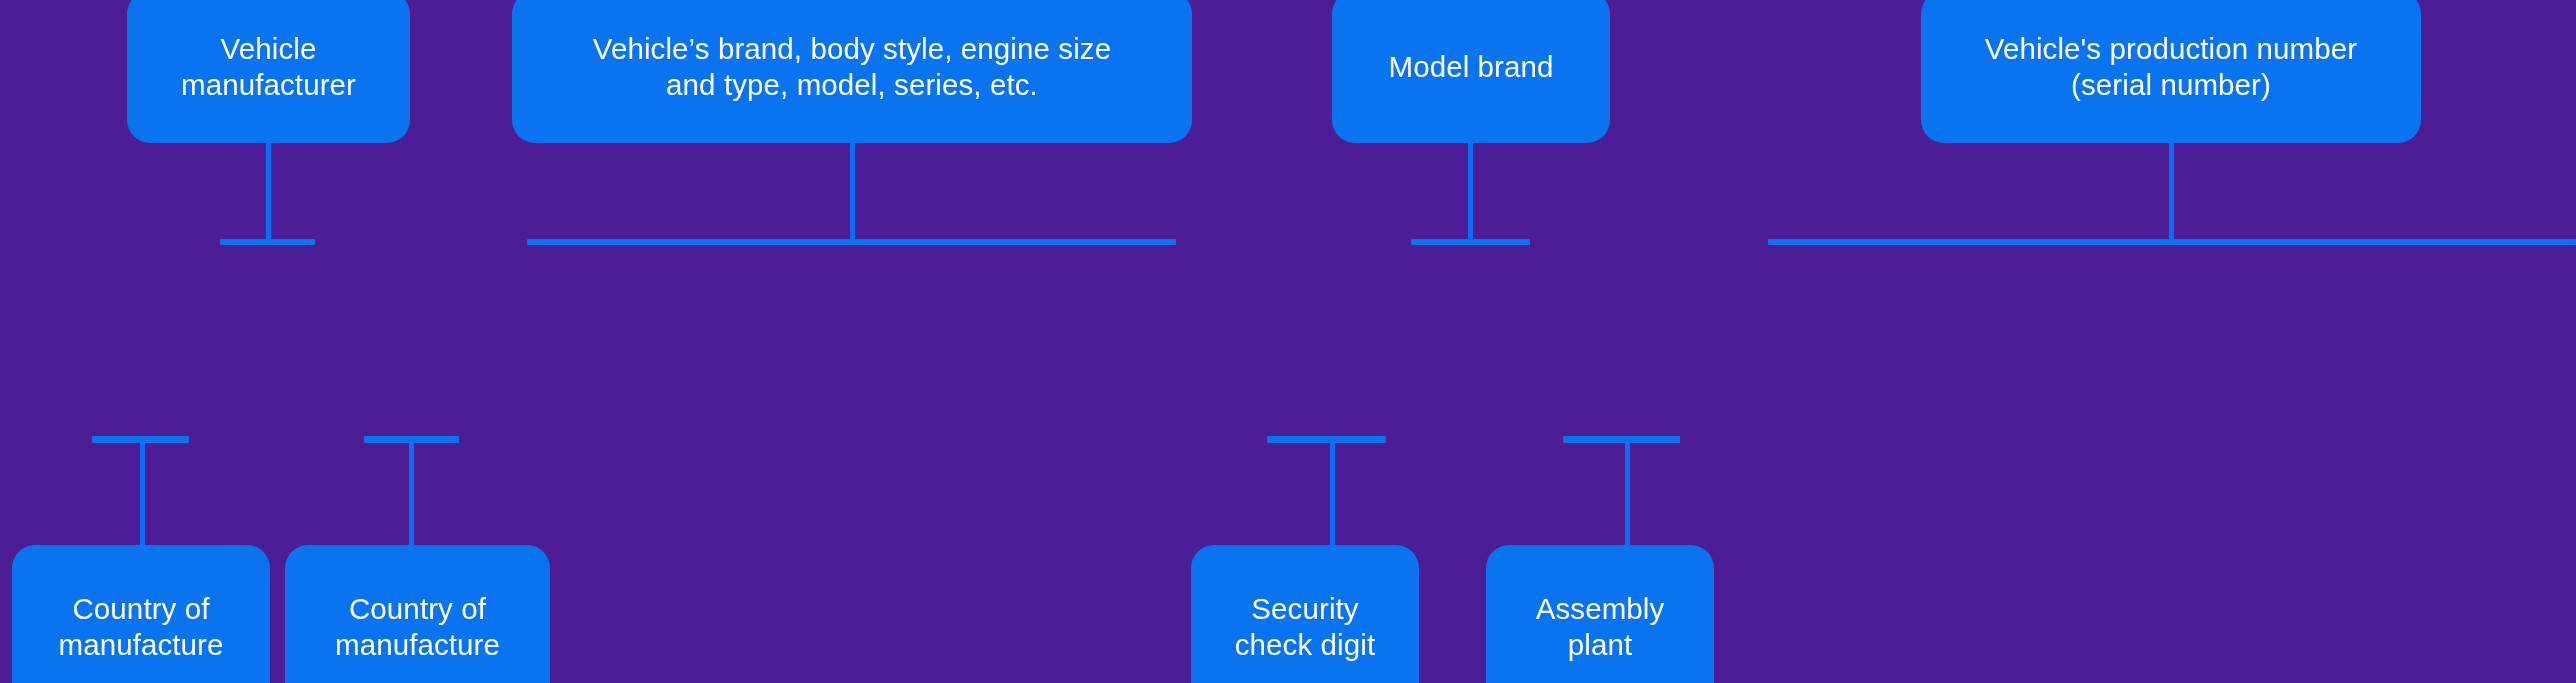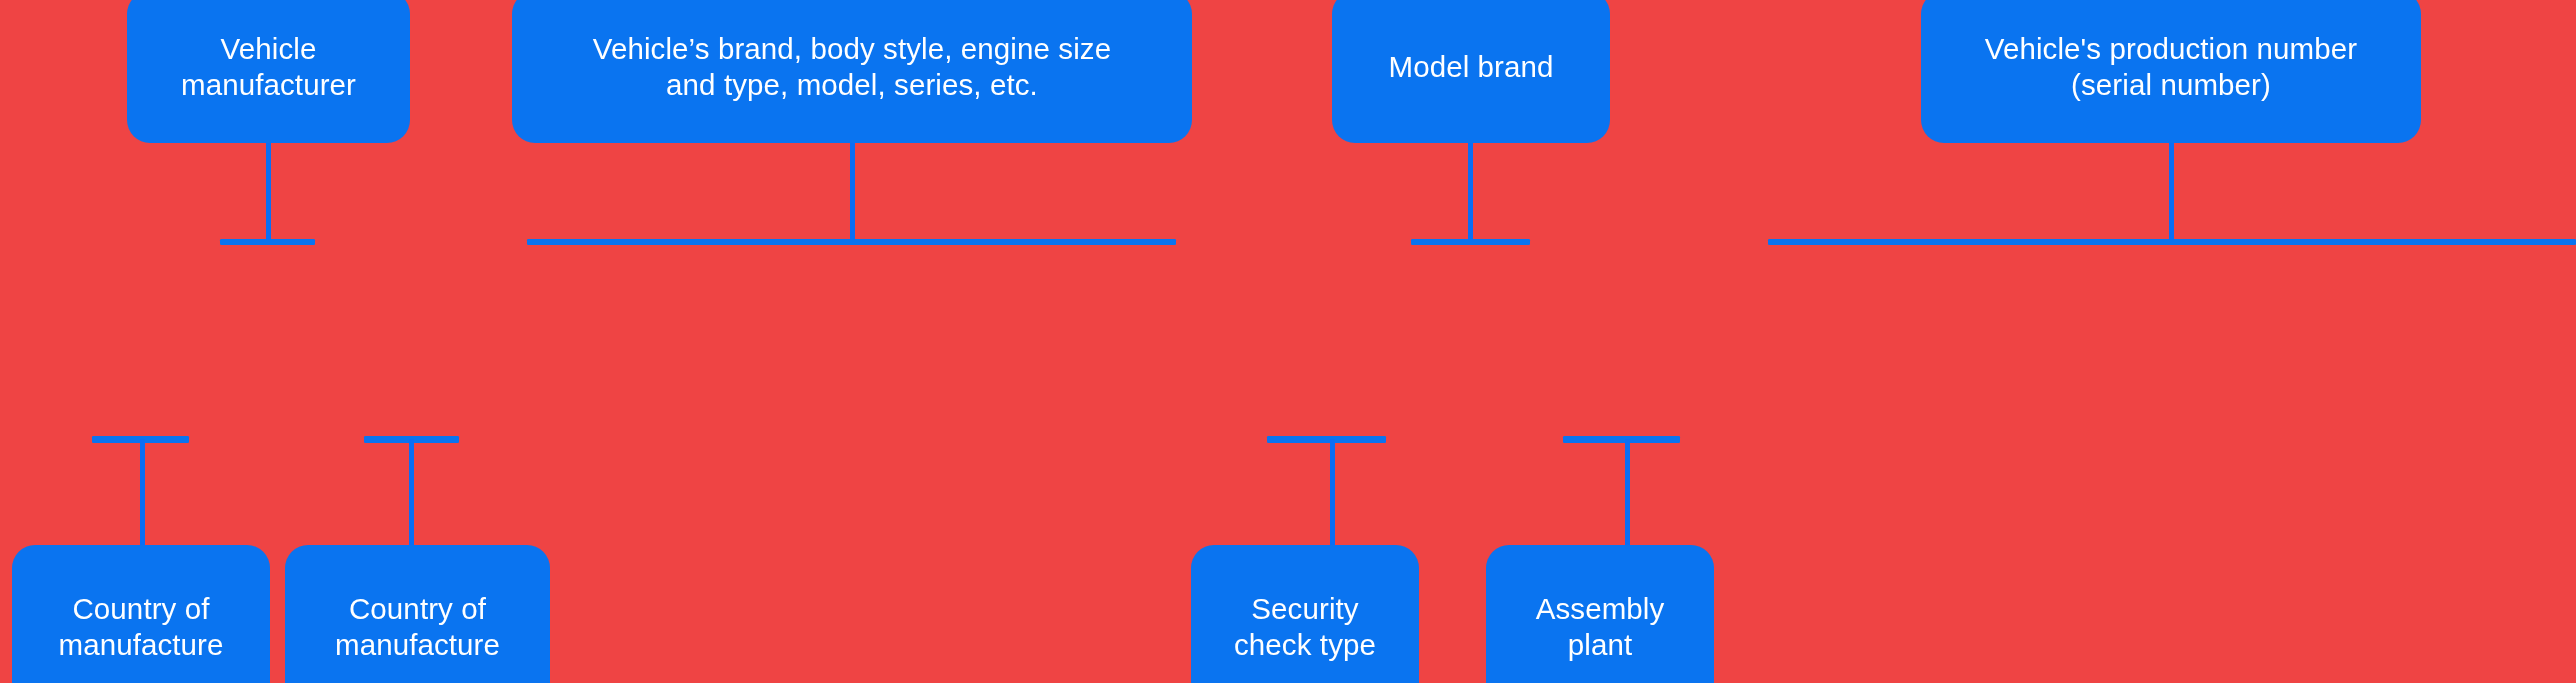--- a/index.html
+++ b/index.html
@@ -10,21 +10,21 @@
   body {
     width: 2576px;
     height: 684px;
     overflow: hidden;
     font-family: "Liberation Sans", sans-serif;
   }
   #stage {
     position: relative;
     width: 2576px;
     height: 684px;
-    background: #ef4444;
+    background: #4c1d95;
   }
   .node {
     position: absolute;
     box-sizing: border-box;
     background: #0A74F0;
     border-radius: 23px;
     display: flex;
     align-items: center;
     justify-content: center;
     text-align: center;
@@ -74,19 +74,19 @@
     <div class="v-line" style="left: 140px; top: 439px; width: 4.7px; height: 107px;"></div>
     <div class="node" style="left: 12px; top: 545px; width: 258px; height: 164px;"><span class="node-label">Country of
 manufacture</span></div>
     <div class="h-bar" style="left: 364px; top: 436px; width: 95px; height: 6.7px;"></div>
     <div class="v-line" style="left: 409px; top: 439px; width: 4.7px; height: 107px;"></div>
     <div class="node" style="left: 285px; top: 545px; width: 265px; height: 164px;"><span class="node-label">Country of
 manufacture</span></div>
     <div class="h-bar" style="left: 1267px; top: 436px; width: 119px; height: 6.7px;"></div>
     <div class="v-line" style="left: 1330px; top: 439px; width: 4.7px; height: 107px;"></div>
     <div class="node" style="left: 1191px; top: 545px; width: 228px; height: 164px;"><span class="node-label">Security
-check type</span></div>
+check digit</span></div>
     <div class="h-bar" style="left: 1563px; top: 436px; width: 117px; height: 6.7px;"></div>
     <div class="v-line" style="left: 1625px; top: 439px; width: 4.7px; height: 107px;"></div>
     <div class="node" style="left: 1486px; top: 545px; width: 228px; height: 164px;"><span class="node-label">Assembly
 plant</span></div>
   </div>
 
 
 </body></html>

